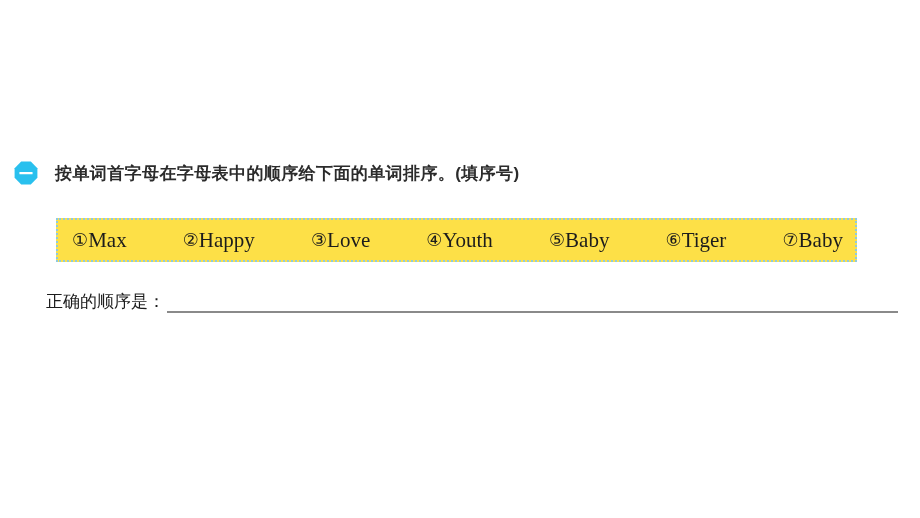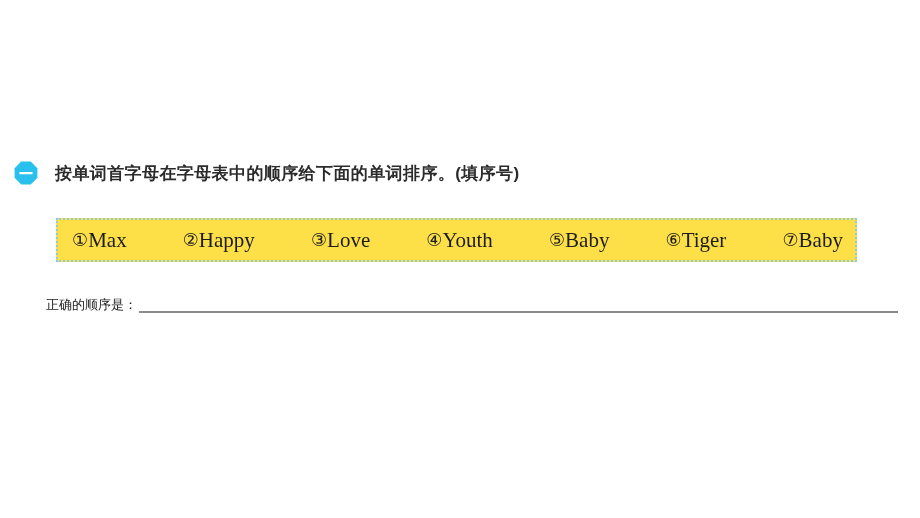--- a/index.html
+++ b/index.html
@@ -85,22 +85,22 @@
   
   .answer-row {
     position: absolute;
     left: 46px;
     top: 293px;
     display: flex;
     align-items: flex-end;
     width: 852px;
   }
   .answer-label {
-    font-family: Liberation Sans, sans-serif;
-    font-size: 13px;
+    font-family: Liberation Mono, monospace;
+    font-size: 17px;
     color: #1c1c1c;
     line-height: 1;
     white-space: nowrap;
     padding-bottom: 2px;
   }
   .answer-blank {
     flex: 1 1 auto;
     height: 18px;
     border-bottom: 2px solid #8a8a8a;
     margin-left: 2px;

